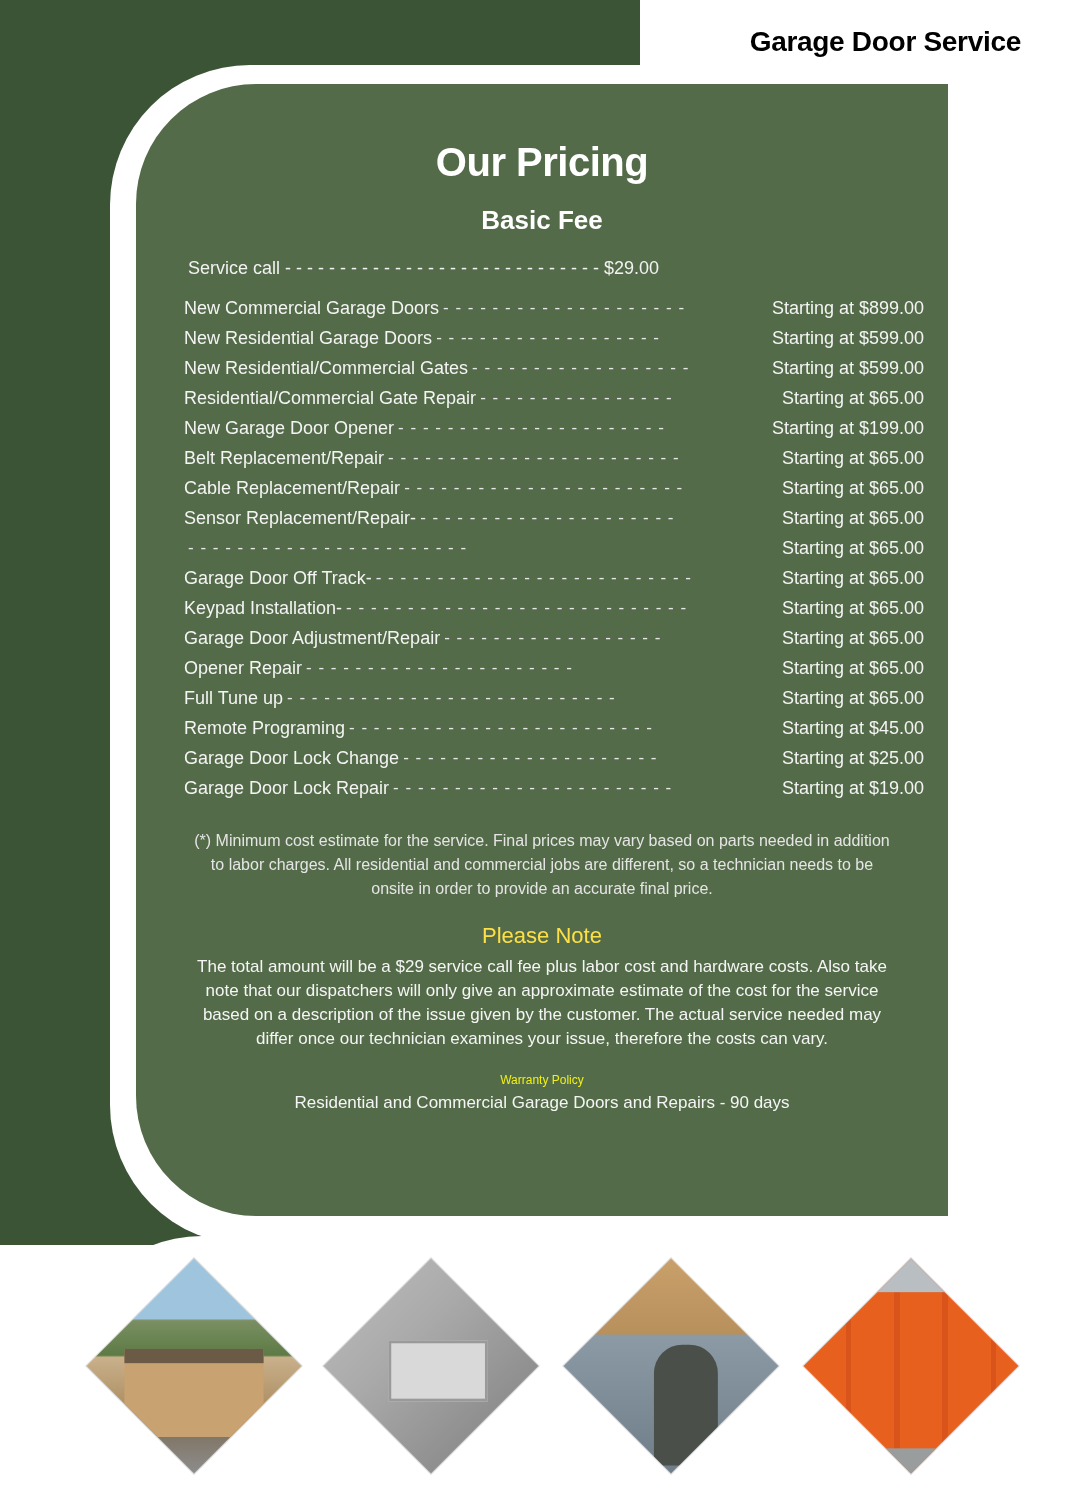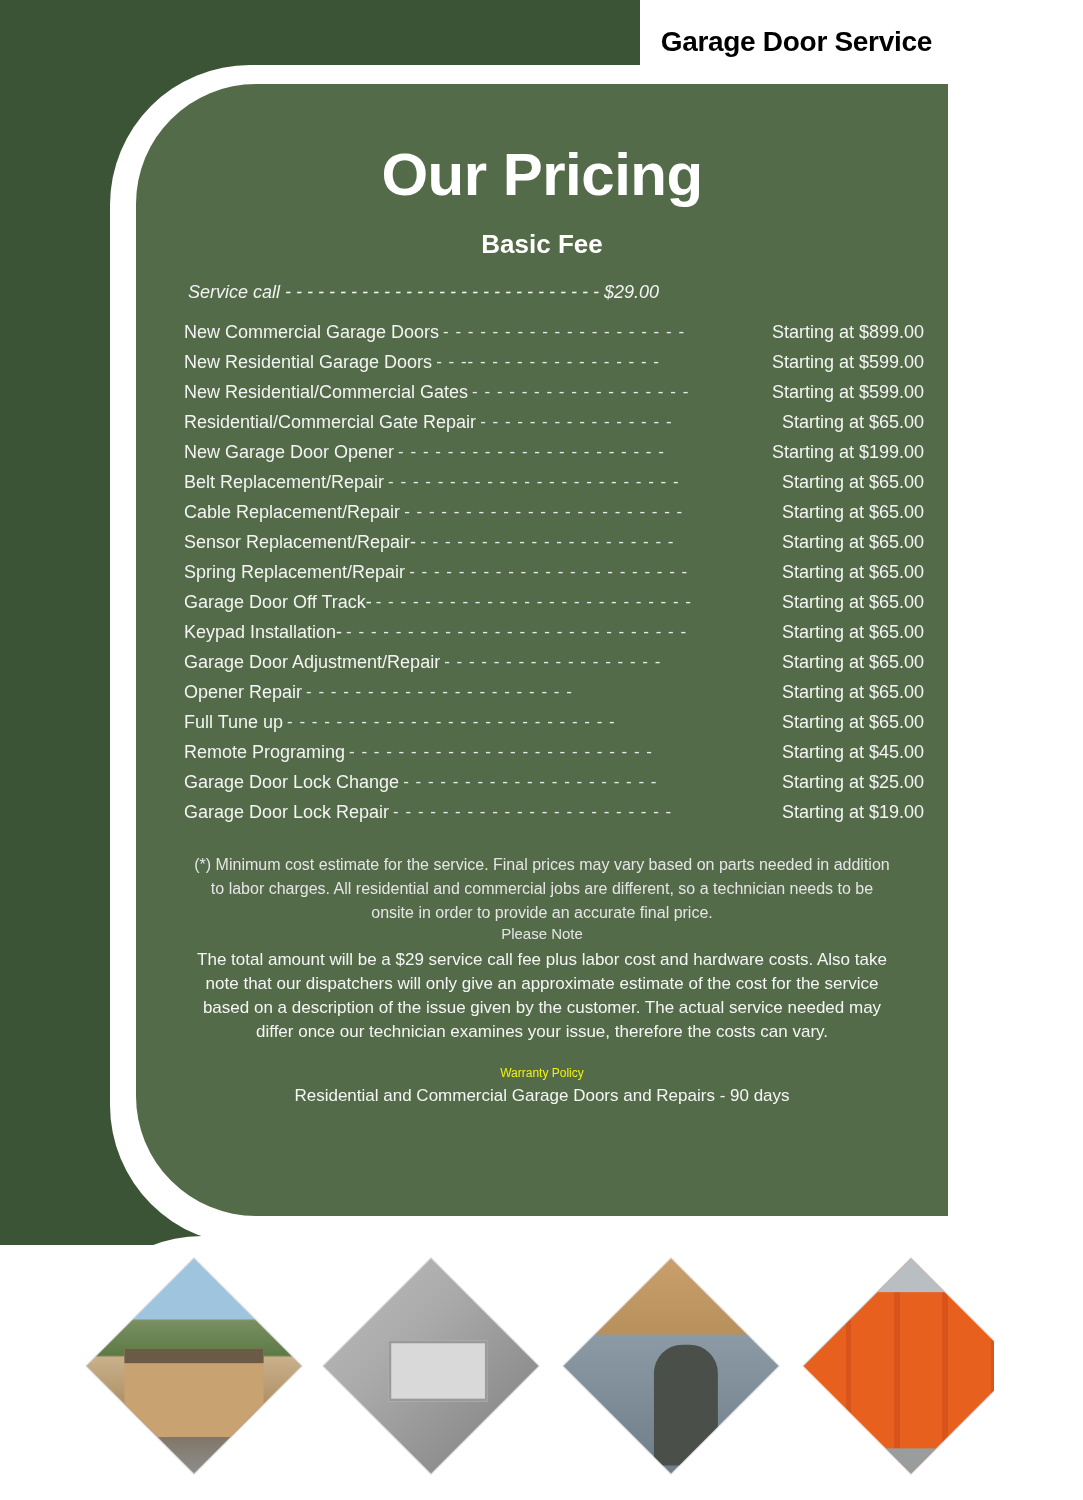--- a/index.html
+++ b/index.html
@@ -5,25 +5,24 @@
   html, body {
     margin: 0;
     padding: 0;
     background: #ffffff;
   }
   body {
     font-family: "Liberation Sans", sans-serif;
   }
   .page {
     position: relative;
-    width: 946px;
+    width: 1083px;
     height: 1500px;
     overflow: hidden;
     background: #ffffff;
-    padding-left: 48px;
   }
   
   .bg-green {
     position: absolute;
     left: 0;
     top: 0;
     width: 640px;
     height: 1245px;
     background: #3c5436;
     border-bottom-right-radius: 420px 260px;
@@ -63,40 +62,39 @@
     position: absolute;
     right: 62px;
     top: 26px;
     font-size: 28px;
     font-weight: bold;
     color: #000000;
     letter-spacing: -0.3px;
   }
   .title {
     text-align: center;
-    font-size: 60px;
+    font-size: 40px;
     font-weight: bold;
     margin: 56px 0 12px 0;
     letter-spacing: -0.5px;
   }
   .subtitle {
     text-align: center;
     font-size: 26px;
     font-weight: bold;
     margin: 20px 0 0 0;
   }
   .subtitle.second {
     margin-top: 28px;
   }
   .basic-row {
     margin: 22px 0 0 0;
     padding-left: 52px;
     font-size: 18px;
     color: #f2f2f2;
-    font-style: italic;
   }
   .fees {
     margin: 14px 0 0 0;
     padding: 0 24px 0 48px;
   }
   .fee-row {
     display: flex;
     align-items: flex-end;
     font-size: 18px;
     line-height: 30px;
@@ -115,23 +113,24 @@
   }
   .fee-price { flex: 0 0 auto; }
   .disclaimer {
     margin: 26px 52px 0 52px;
     text-align: center;
     font-size: 16px;
     line-height: 24px;
     color: #e5e5e5;
   }
   .note-head {
-    text-align: center;
-    font-size: 15px;
-    color: #e5e5e5;
+    margin-top: 22px;
+    text-align: center;
+    font-size: 22px;
+    color: #fde047;
   }
   .note-body {
     margin: 6px 56px 0 56px;
     text-align: center;
     font-size: 17px;
     line-height: 24px;
     color: #f5f5f5;
   }
   .warranty-head {
     margin-top: 22px;
@@ -286,21 +285,20 @@
         <span class="fee-label">Cable Replacement/Repair</span>
         <span class="fee-dots">- - - - - - - - - - - - - - - - - - - - - - -</span>
         <span class="fee-price">Starting at $65.00</span>
       </div>
       <div class="fee-row">
         <span class="fee-label">Sensor Replacement/Repair-</span>
         <span class="fee-dots">- - - - - - - - - - - - - - - - - - - - -</span>
         <span class="fee-price">Starting at $65.00</span>
       </div>
       <div class="fee-row">
-        <span class="fee-label">Spring Replacement/Repair</span>
         <span class="fee-dots">- - - - - - - - - - - - - - - - - - - - - - -</span>
         <span class="fee-price">Starting at $65.00</span>
       </div>
       <div class="fee-row">
         <span class="fee-label">Garage Door Off Track-</span>
         <span class="fee-dots">- - - - - - - - - - - - - - - - - - - - - - - - - -</span>
         <span class="fee-price">Starting at $65.00</span>
       </div>
       <div class="fee-row">
         <span class="fee-label">Keypad Installation-</span>

